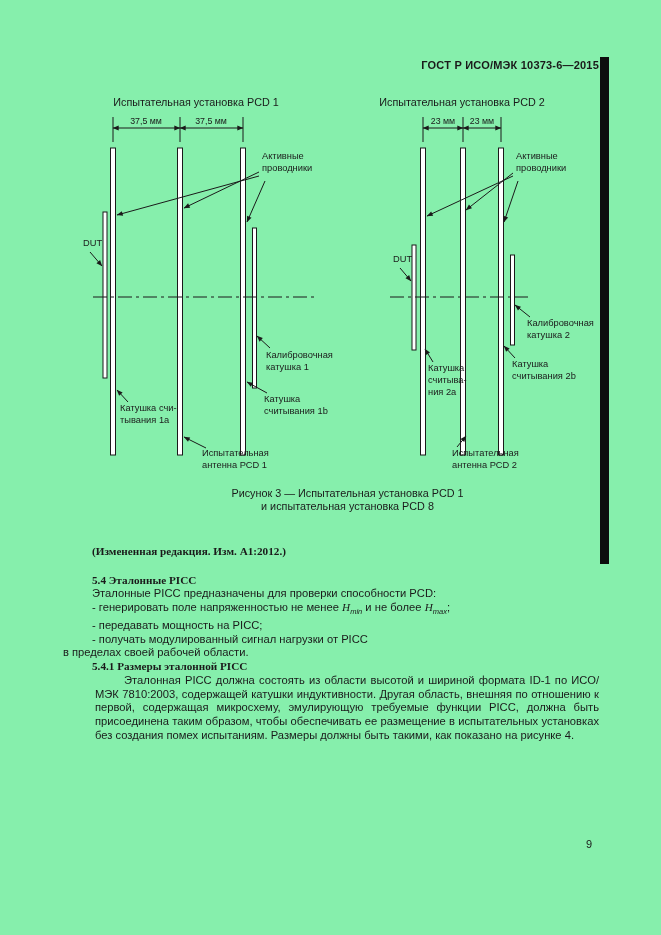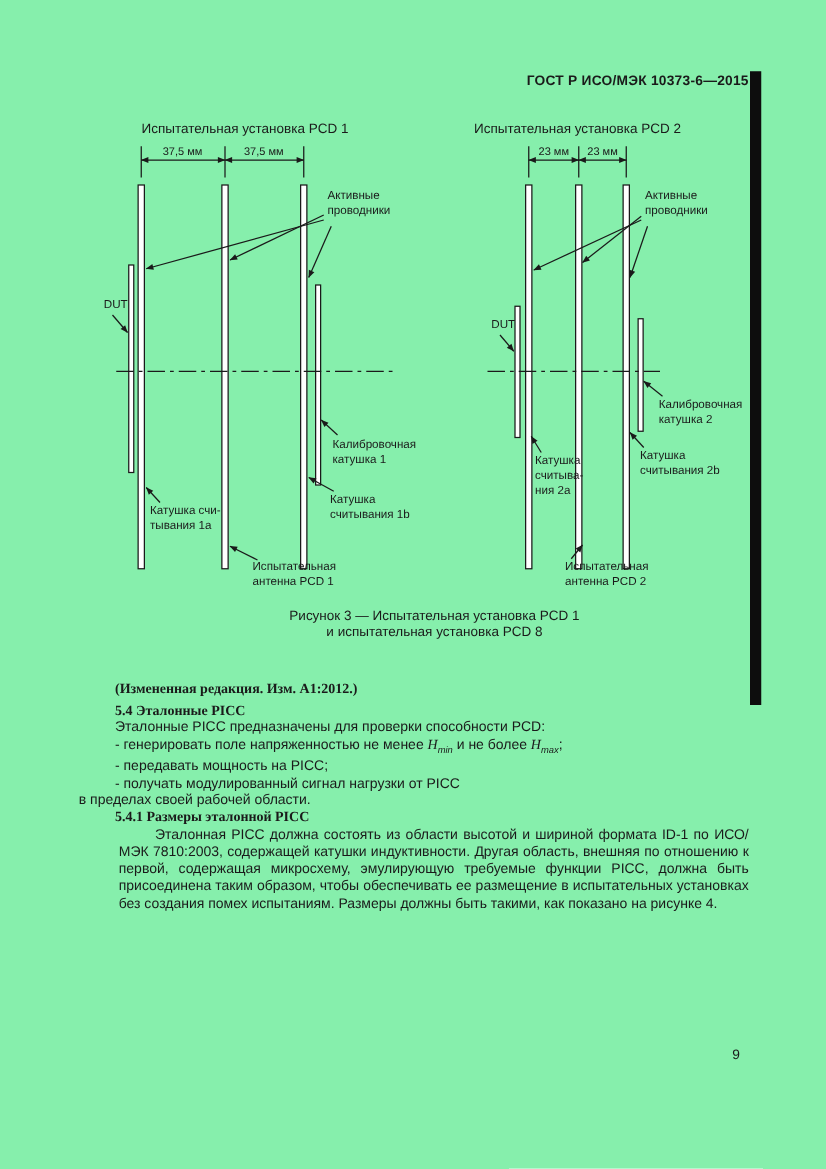--- a/index.html
+++ b/index.html
@@ -15,21 +15,21 @@
   .ttl { font-size:10.8px; }
   .lbl { font-size:9.3px; }
   .dim { font-size:8.8px; }
   .bar { fill:#ffffff; stroke:#1a1a1a; stroke-width:1; }
   .ln  { stroke:#1a1a1a; stroke-width:1; fill:none; }
   .cl  { stroke:#1a1a1a; stroke-width:1; stroke-dasharray:14 4 3 4; }
   .fig-caption { position:absolute; left:17px; top:487px; width:661px; text-align:center; font-size:10.8px; line-height:13px; }
   .body-text { position:absolute; left:63px; top:545px; width:536px; font-size:11.2px; line-height:13.7px; }
   .ind { text-indent:29px; }
   .b { font-weight:bold;font-family:Liberation Serif, serif; }
-  .h54 { margin-top:4px; }
+  .h54 { margin-top:15px; }
   .just { text-align:justify;margin-left:32px; }
   .var { font-family:"Liberation Serif", serif; font-style:italic; }
   sub { font-size:7.5px;font-style:italic; }
   .pageno { position:absolute; top:838px; right:69px; font-size:11px; }
 </style>
 </head>
 <body>
 
 <div class="page">
 

